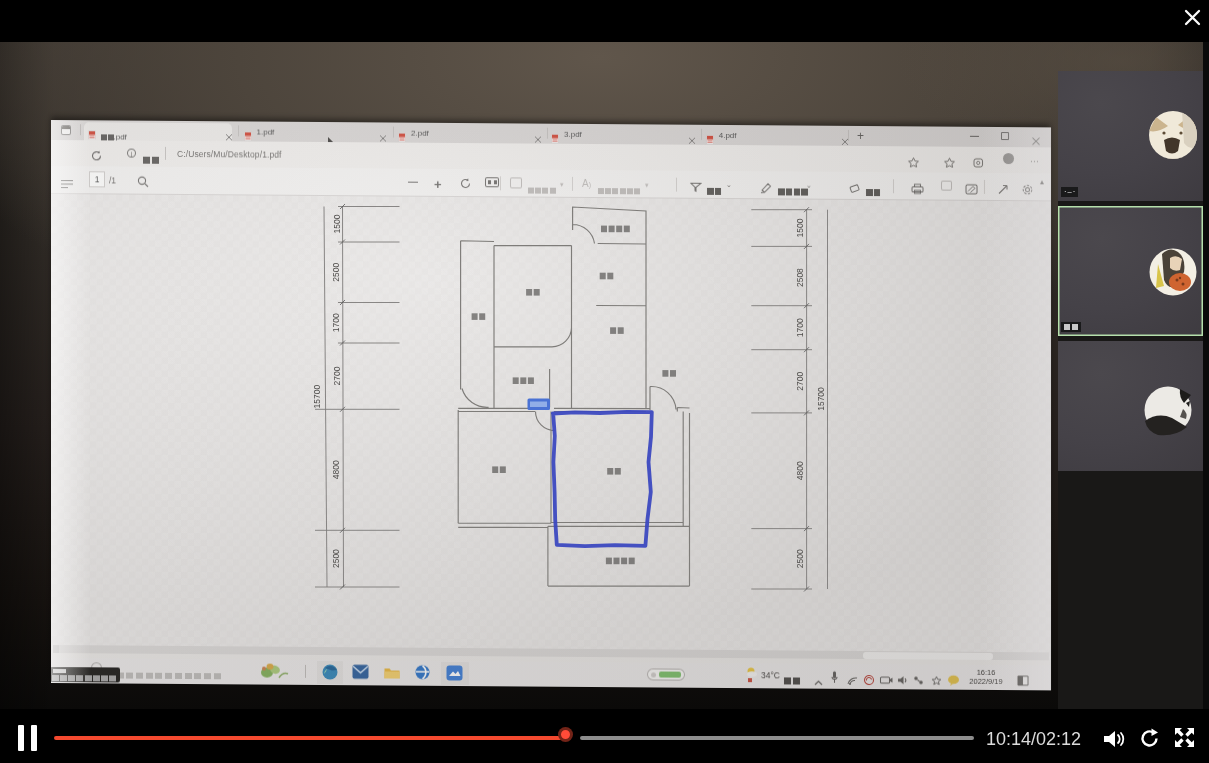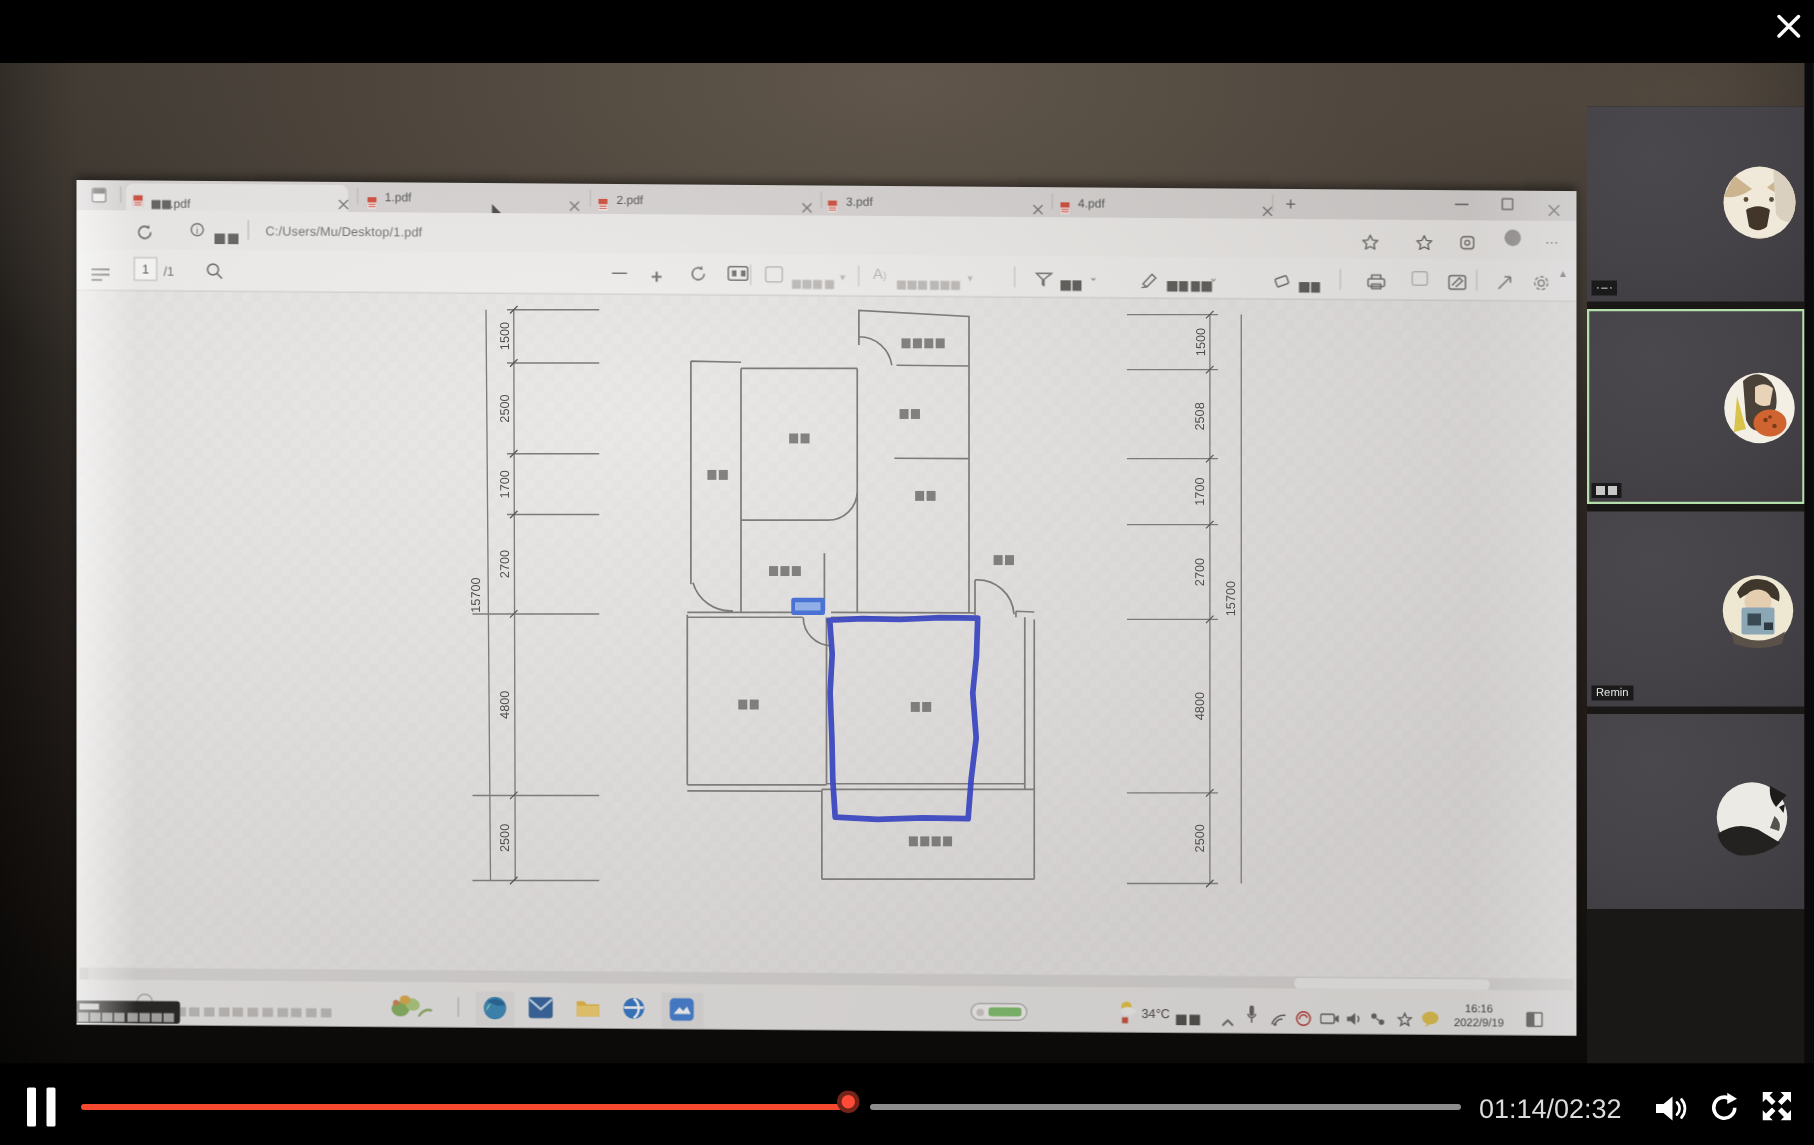--- a/index.html
+++ b/index.html
@@ -435,53 +435,41 @@
           <circle cx="125" cy="78" r="1.5" fill="#7a3a1a"></circle>
           <circle cx="122" cy="72" r="1.2" fill="#7a3a1a"></circle>
         </svg></div>
 <div class="nlabel" style="display:flex;align-items:center;gap:1.5px;height:10.5px">
         <span style="width:6px;height:6.5px;background:#e8e8e8;opacity:.85"></span>
         <span style="width:6px;height:6.5px;background:#e8e8e8;opacity:.85"></span>
       </div>
 </div>
 <div class="tile" style="">
 <div class="abs" style="left:0;top:0;filter:blur(0.4px)"><svg width="144.5" height="130" viewBox="0 0 144.5 130" style="">
-          <circle cx="114" cy="66" r="23.5" fill="#eee7d2"></circle>
-          <path d="M100,54 Q106,42 120,46 Q130,50 128,60 L124,58 Q112,50 102,58 Z" fill="#3f362c"></path>
-          <ellipse cx="114" cy="60" rx="9" ry="8" fill="#e5cdb0"></ellipse>
-          <rect x="103" y="64" width="22" height="18" rx="1.5" fill="#8ba6b5"></rect>
-          <rect x="107" y="68" width="9" height="8" fill="#3a4a55"></rect>
-          <rect x="118" y="74" width="6" height="5" fill="#2e3a42"></rect>
-          <path d="M96,80 Q114,92 132,80 L130,88 Q114,94 98,88 Z" fill="#5a5248"></path>
-        </svg></div>
-<div class="nlabel">Remin</div>
-</div>
-<div class="tile" style="">
-<div class="abs" style="left:0;top:0;filter:blur(0.4px)"><svg width="144.5" height="130" viewBox="0 0 144.5 130" style="">
           <circle cx="110" cy="69" r="23.5" fill="#eceae5"></circle>
           <path d="M122,48 L133,54 L126,62 Q121,56 122,48 Z" fill="#1d1c1a"></path>
           <path d="M87,80 Q100,71 114,77 L129,86 Q117,96 100,94 Q89,90 87,80 Z" fill="#242220"></path>
           <path d="M125,68 Q130,72 128,78 L122,76 Z" fill="#55524e"></path>
           <path d="M128,62 L132,60 L131,66 Z" fill="#1d1c1a"></path>
         </svg></div>
 </div>
 </div>
 <div class="rightstrip"></div>
 <div id="topbar">
     <svg width="17" height="17" viewBox="0 0 17 17" style="position:absolute;left:1183.5px;top:8.5px">
       <path d="M2,2 L15,15 M15,2 L2,15" stroke="#fafafa" stroke-width="2.3" stroke-linecap="round"></path>
     </svg>
   </div>
 <div id="pbar">
 <div class="abs" style="left:18px;top:15.5px;width:6px;height:26px;background:#fff;border-radius:1px"></div>
 <div class="abs" style="left:31px;top:15.5px;width:6px;height:26px;background:#fff;border-radius:1px"></div>
 <div class="abs" style="left:54px;top:27px;width:509px;height:3.5px;background:#f4492f;border-radius:2px"></div>
 <div class="abs" style="left:580px;top:27px;width:394px;height:3.5px;background:#8d8d8d;border-radius:2px"></div>
 <div class="abs" style="left:558px;top:17.5px;width:15px;height:15px;border-radius:50%;background:#ff4b38;border:3.5px solid rgba(90,28,18,0.85)"></div>
-<div class="abs" style="left:986px;top:20px;font-size:18px;color:#dcdcdc">01:14/02:32</div>
+<div class="abs" style="left:986px;top:20px;font-size:18px;color:#dcdcdc">10:14/02:12</div>
 <div class="abs" style="left:1103px;top:19.5px"><svg width="23" height="20" viewBox="0 0 23 20" style="">
         <path d="M1,7 H6 L12,2 V18 L6,13 H1 Z" fill="#fff"></path>
         <path d="M15,6 a5.5,5.5 0 0 1 0,8 M18,4 a9,9 0 0 1 0,12" stroke="#fff" stroke-width="1.8" fill="none" stroke-linecap="round"></path>
       </svg></div>
 <div class="abs" style="left:1139px;top:19px"><svg width="21" height="21" viewBox="0 0 21 21" style="">
         <path d="M17.5,10.5 a7,7 0 1 1 -3,-5.8" stroke="#fff" stroke-width="2.4" fill="none"></path>
         <path d="M12.5,0.5 L19,4.5 L12.5,8 Z" fill="#fff"></path>
       </svg></div>
 <div class="abs" style="left:1174.5px;top:19px"><svg width="19" height="19" viewBox="0 0 19 19" style="">
         <path d="M0,0 h7 l-2.3,2.3 4,4 -2.4,2.4 -4,-4 L0,7 Z" fill="#fff"></path>

